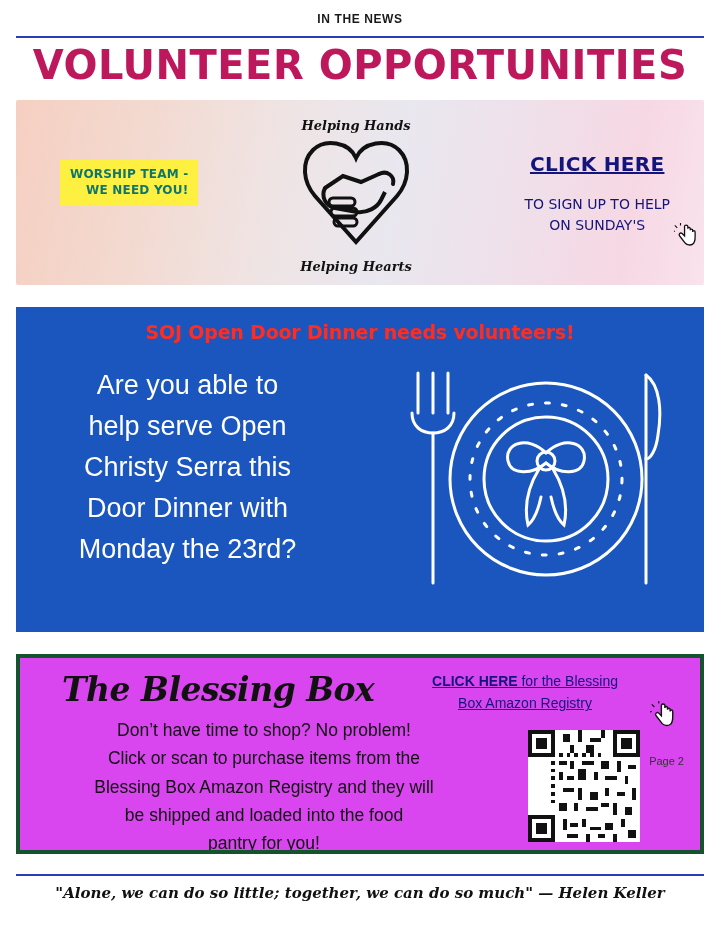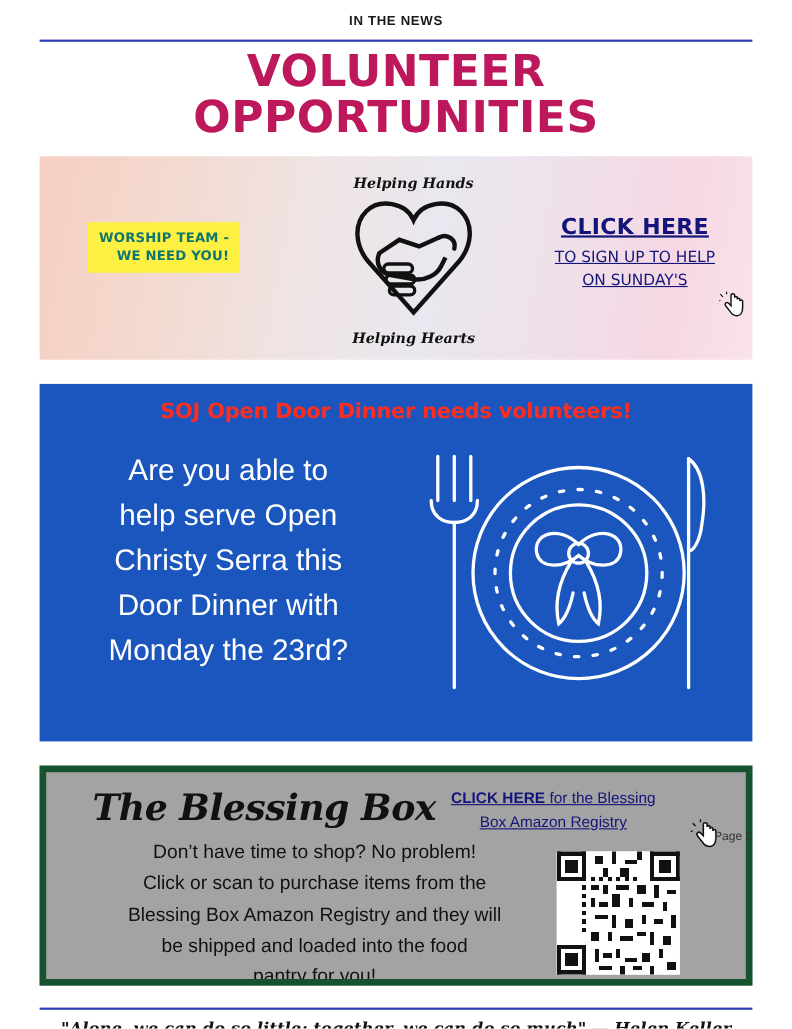--- a/index.html
+++ b/index.html
@@ -13,21 +13,21 @@
     font-family: "Liberation Sans", sans-serif;
     overflow: hidden;
     position: relative;
   }
 
   .page {
     position: relative;
     width: 720px;
     height: 775px;
     box-sizing: border-box;
-    padding: 0 36px;
+    padding: 0 16px;
   }
 
   
   .kicker {
     text-align: center;
     font-size: 12px;
     font-weight: bold;
     letter-spacing: 0.6px;
     color: #1a1a1a;
     padding-top: 12px;
@@ -101,22 +101,21 @@
     font-family: "DejaVu Sans", sans-serif;
   }
   .click-here-block .ch-main {
     font-size: 20px;
     font-weight: bold;
     text-decoration: underline;
     letter-spacing: 0.3px;
   }
   .click-here-block .ch-sub {
     font-size: 14px;
-    text-decoration: underline;
-    margin-top: 6px;
+    margin-top: 18px;
     line-height: 1.5;
   }
   .cursor-hand {
     position: absolute;
     right: 4px;
     bottom: 36px;
     width: 26px;
     height: 26px;
   }
 
@@ -154,22 +153,22 @@
     top: 48px;
     width: 300px;
     height: 250px;
   }
 
   
   .blessing-banner {
     position: relative;
     margin-top: 22px;
     height: 200px;
-    background: #a3a3a3;
-    border: 6px solid #14532d;
+    background: #d946ef;
+    border: 4px solid #14532d;
     box-sizing: border-box;
     overflow: hidden;
   }
   .blessing-title {
     position: absolute;
     left: 42px;
     top: 12px;
     font-family: "DejaVu Serif", serif;
     font-weight: bold;
     font-style: italic;
@@ -179,20 +178,21 @@
   }
   .blessing-link {
     position: absolute;
     right: 60px;
     top: 12px;
     width: 230px;
     text-align: center;
     font-size: 14px;
     color: #14157a;
     line-height: 1.6;
+    text-decoration: underline;
   }
   .blessing-link .bold-u {
     font-weight: bold;
     text-decoration: underline;
   }
   .blessing-link .u { text-decoration: underline; }
   .blessing-cursor {
     position: absolute;
     right: 22px;
     top: 42px;

